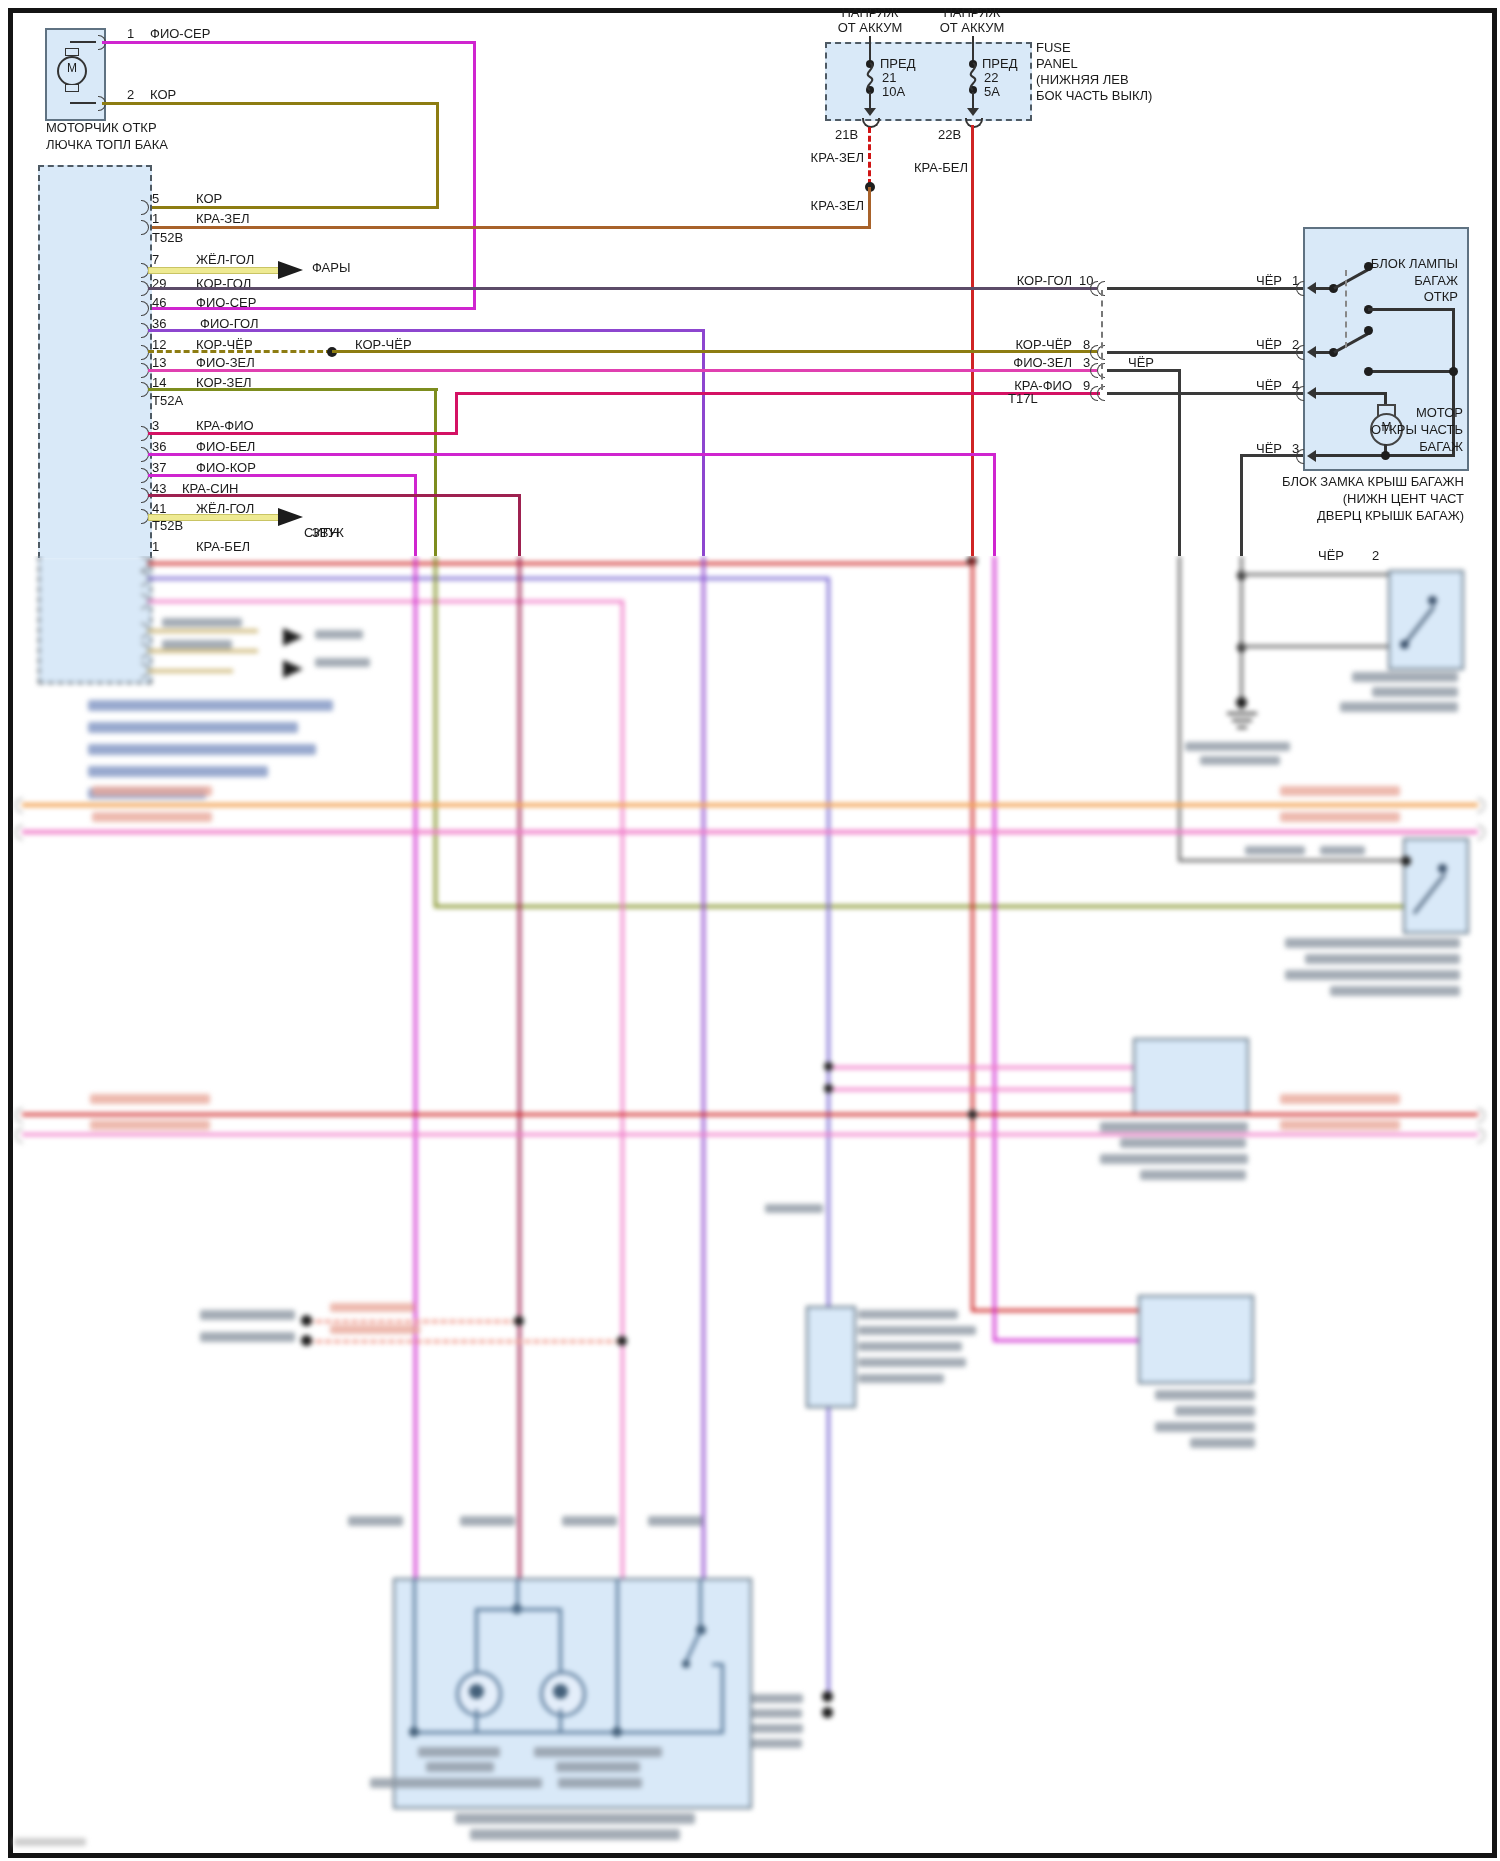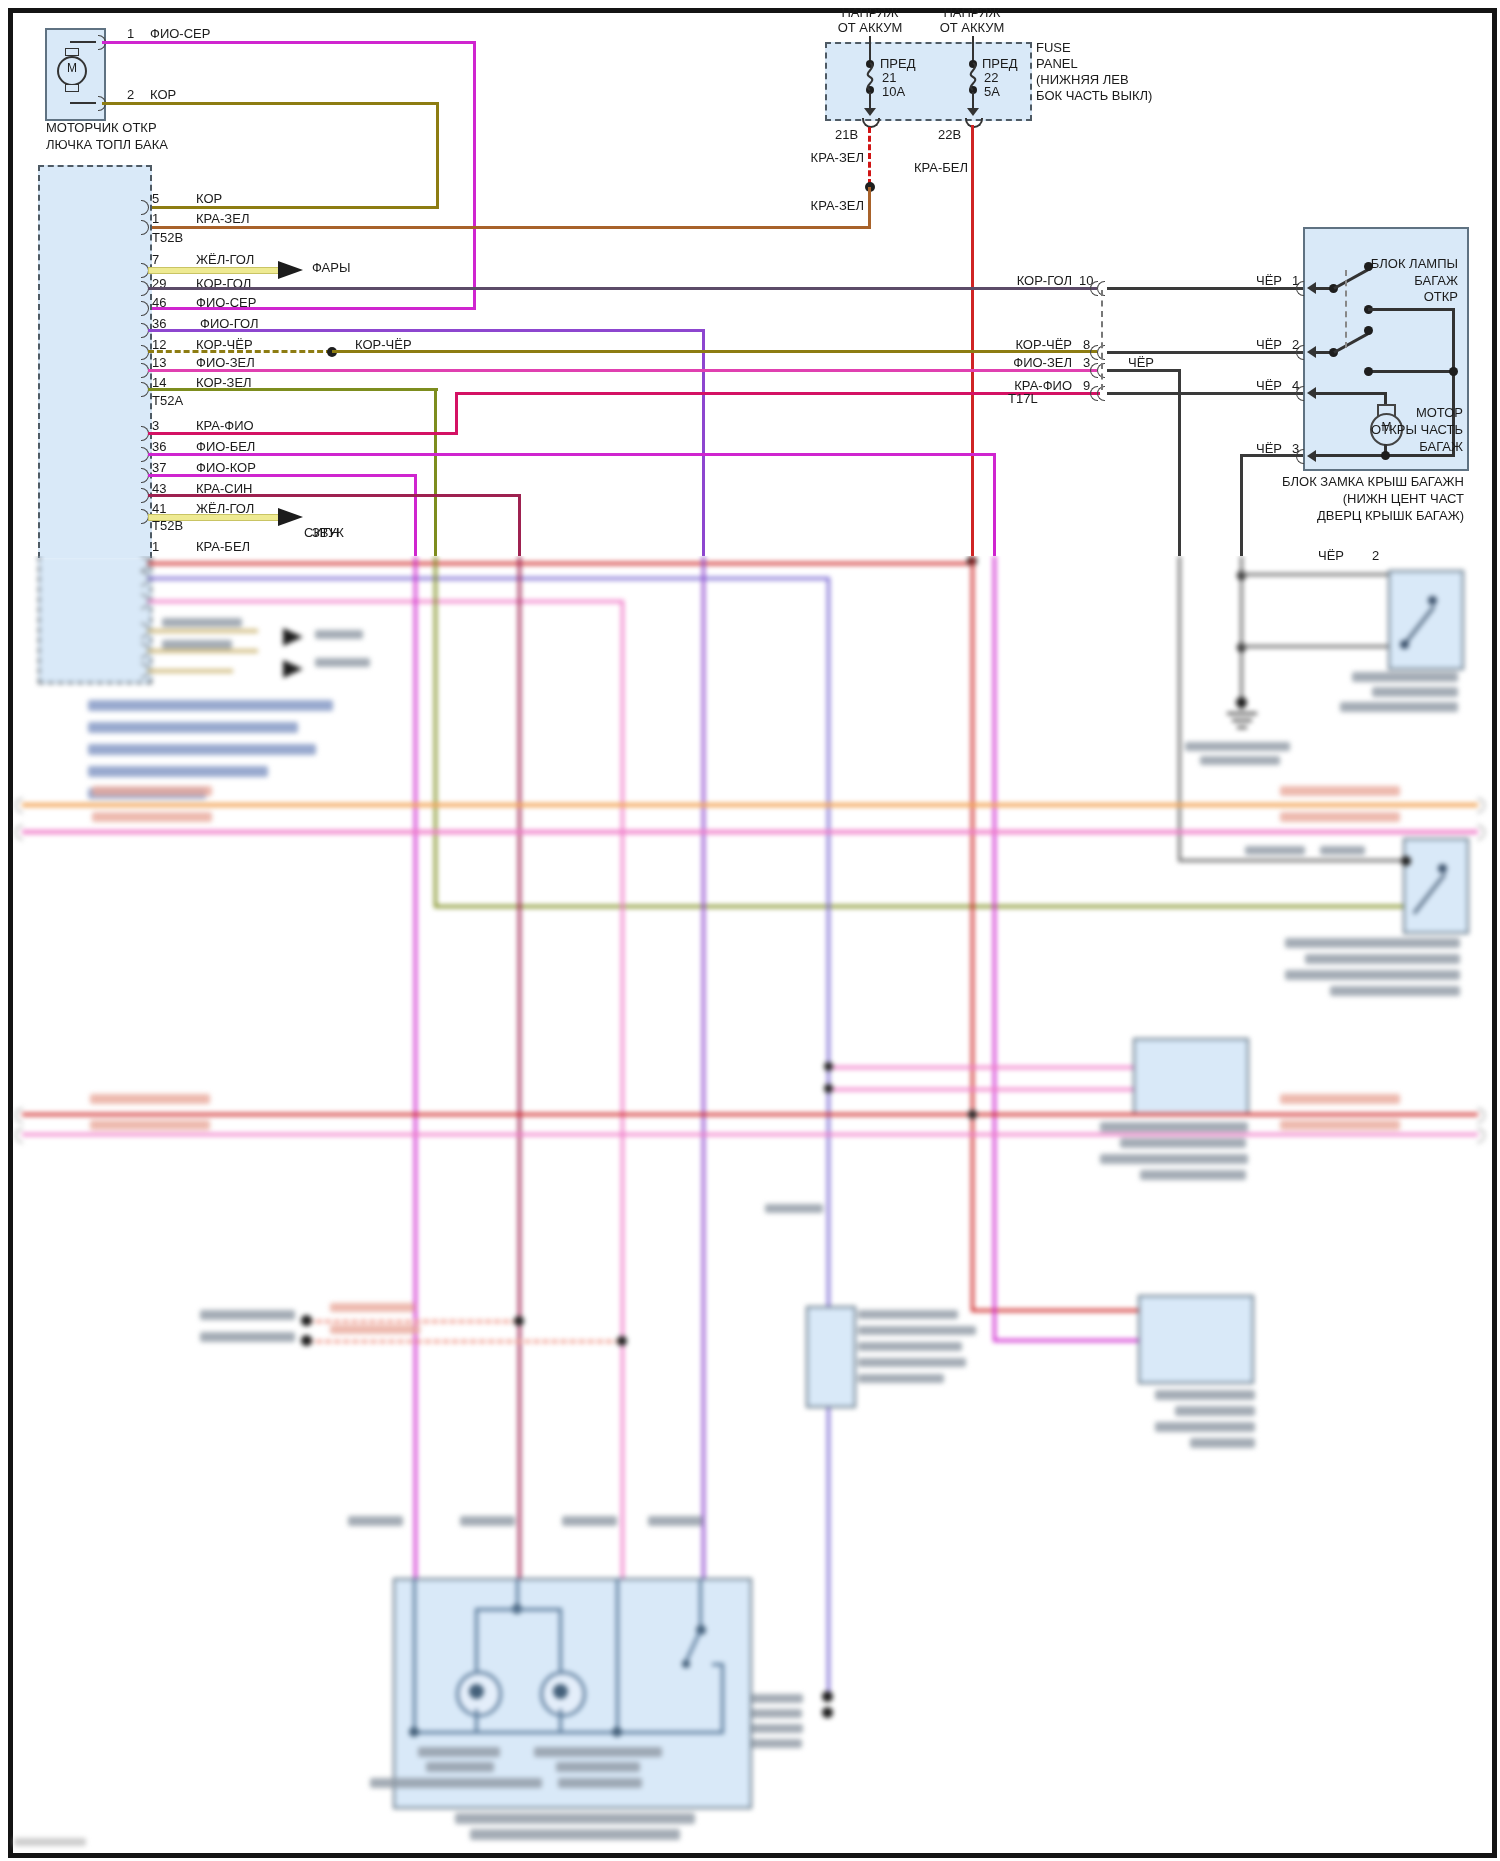--- a/index.html
+++ b/index.html
@@ -131,21 +131,21 @@
     <b class="t" style="left:152px;top:376px">14</b>
     <b class="t" style="left:196px;top:376px">КОР-ЗЕЛ</b>
     <b class="t" style="left:152px;top:394px">T52A</b>
     <b class="t" style="left:152px;top:419px">3</b>
     <b class="t" style="left:196px;top:419px">КРА-ФИО</b>
     <b class="t" style="left:152px;top:440px">36</b>
     <b class="t" style="left:196px;top:440px">ФИО-БЕЛ</b>
     <b class="t" style="left:152px;top:461px">37</b>
     <b class="t" style="left:196px;top:461px">ФИО-КОР</b>
     <b class="t" style="left:152px;top:482px">43</b>
-    <b class="t" style="left:196px;top:482px">КРА-СИН</b>
+    <b class="t" style="left:182px;top:482px">КРА-СИН</b>
     <b class="t" style="left:152px;top:502px">41</b>
     <b class="t" style="left:196px;top:502px">ЖЁЛ-ГОЛ</b>
     <b class="t" style="left:152px;top:519px">T52B</b>
     <b class="t" style="left:152px;top:540px">1</b>
     <b class="t" style="left:196px;top:540px">КРА-БЕЛ</b>
 
     <i class="cupR" style="left:141px;top:200px"></i>
     <i class="cupR" style="left:141px;top:220px"></i>
     <i class="cupR" style="left:141px;top:263px"></i>
     <i class="cupR" style="left:141px;top:281px"></i>

